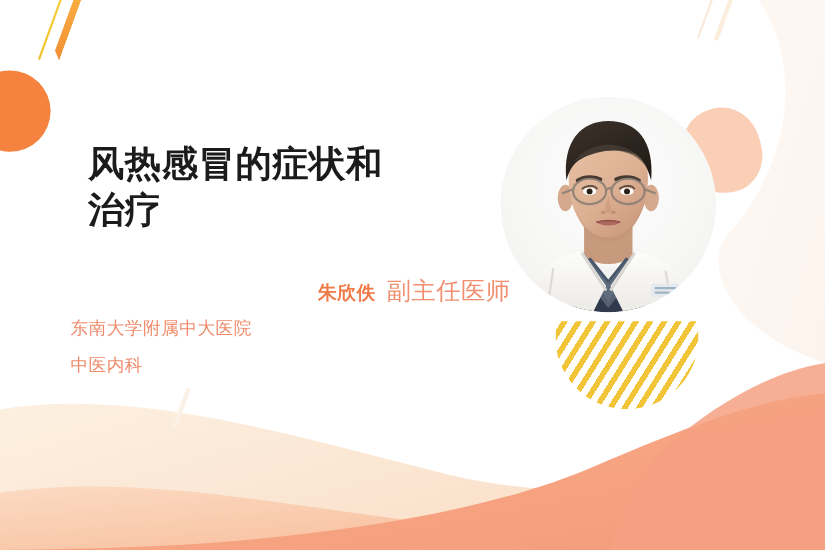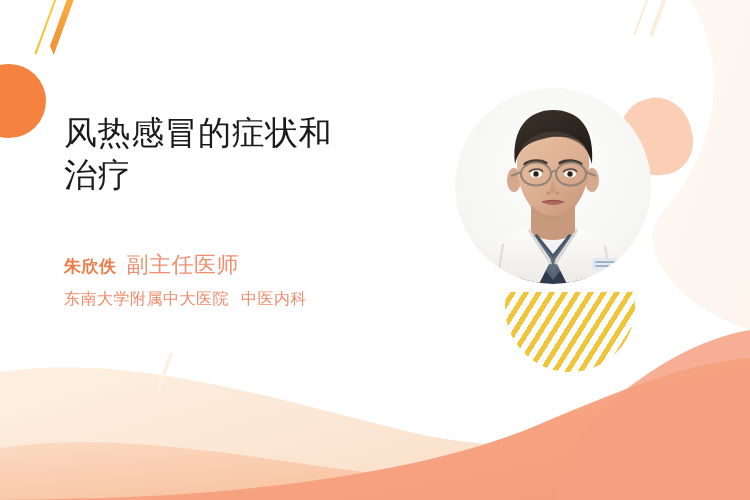--- a/index.html
+++ b/index.html
@@ -110,55 +110,57 @@
     );
   }
 
   
   .text-block{
     position:absolute;
     left:64px;top:112px;
     width:370px;
   }
   .title{
-    margin:0;
+    margin:16px;
     font-size:33px;
     line-height:1.28;
-    font-weight:400;
+    font-weight:700;
     color:#1b1b1b;
     letter-spacing:0.5px;
     white-space:pre-wrap;
   }
   .byline{
     position:absolute;
     left:64px;top:250px;
     width:400px;
   }
   .byline-row{
     display:flex;
     align-items:baseline;
     gap:10px;
     margin-bottom:9px;
+    justify-content:flex-end;
   }
   .doctor-name{
     font-size:17px;
     font-weight:bold;
     color:#ef7a45;
     letter-spacing:0.5px;
   }
   .doctor-title{
     font-size:22px;
     font-weight:400;
     color:#f09070;
     letter-spacing:0.5px;
   }
   .affiliation-row{
     display:flex;
     align-items:baseline;
     gap:12px;
+    flex-direction:column;
   }
   .hospital,.department{
     font-size:16px;
     font-weight:400;
     color:#ef8b6b;
     letter-spacing:0.5px;
   }
 </style>
 </head>
 <body>

